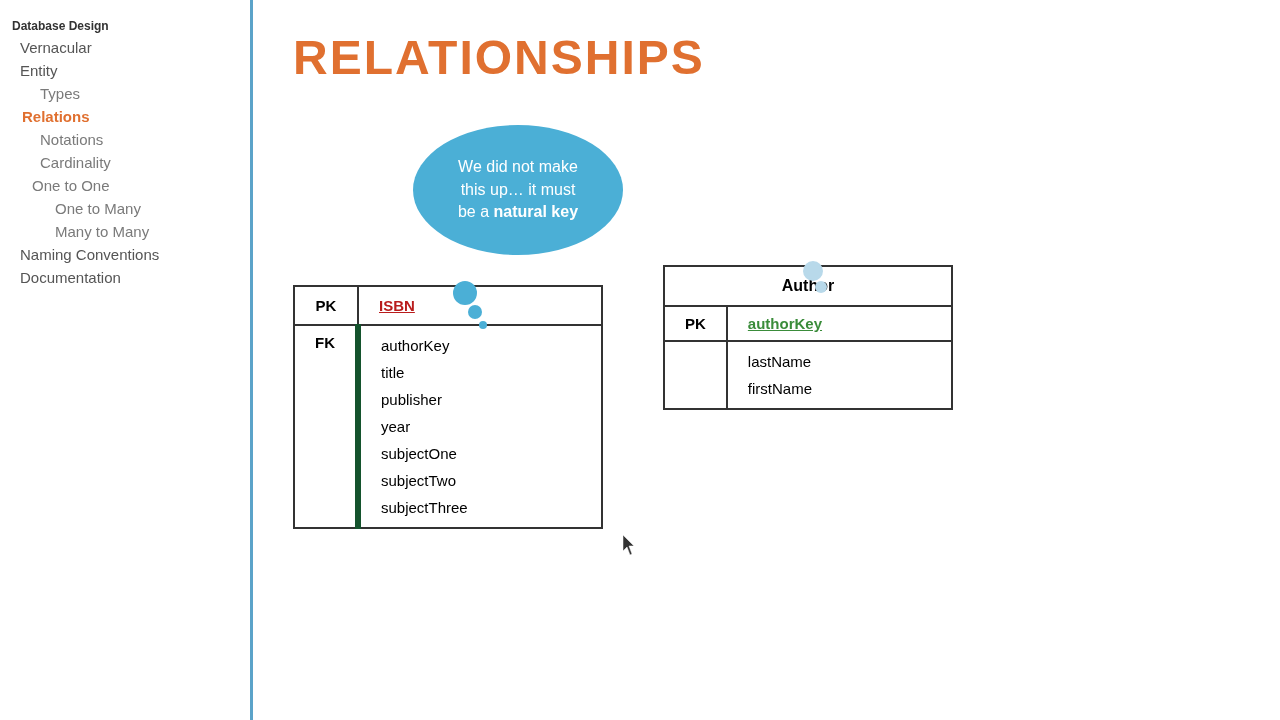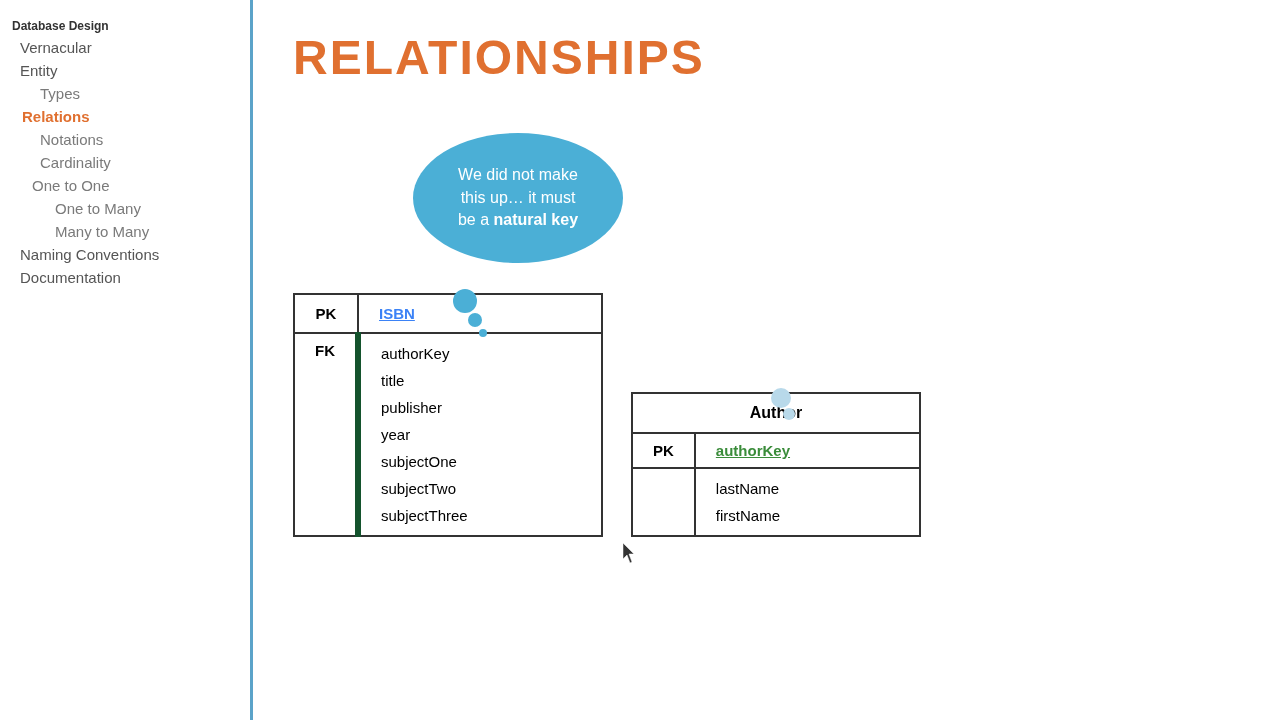--- a/index.html
+++ b/index.html
@@ -39,29 +39,29 @@
       position: relative;
       background: #ffffff;
     }
 
     .page-title {
       font-size: 48px;
       font-weight: 700;
       color: #e07030;
       letter-spacing: 2px;
       text-transform: uppercase;
-      margin-bottom: 38px;
+      margin-bottom: 30px;
       font-family: 'Segoe UI', Arial, sans-serif;
     }
 
     
     .content-area {
       display: flex;
-      gap: 28px;
-      align-items: flex-end;
+      gap: 60px;
+      align-items: flex-start;
       position: relative;
     }
 
     
     .table-container {
       position: relative;
       margin-top: 20px;
     }
 
     .db-table {
@@ -74,21 +74,21 @@
       font-weight: 600;
       font-size: 15px;
       border-bottom: 2px solid #333;
     }
     .db-table .header-row td.pk-cell {
       border-right: 2px solid #333;
       width: 60px;
       text-align: center;
     }
     .db-table .header-row td.isbn-cell {
-      color: #3b82f6;
+      color: #b91c1c;
       text-decoration: underline;
       font-weight: 700;
     }
     .db-table .data-row td {
       padding: 6px 20px;
       font-size: 15px;
     }
     .db-table .data-row td.pk-cell {
       border-right: 6px solid #14532d;
       text-align: center;

